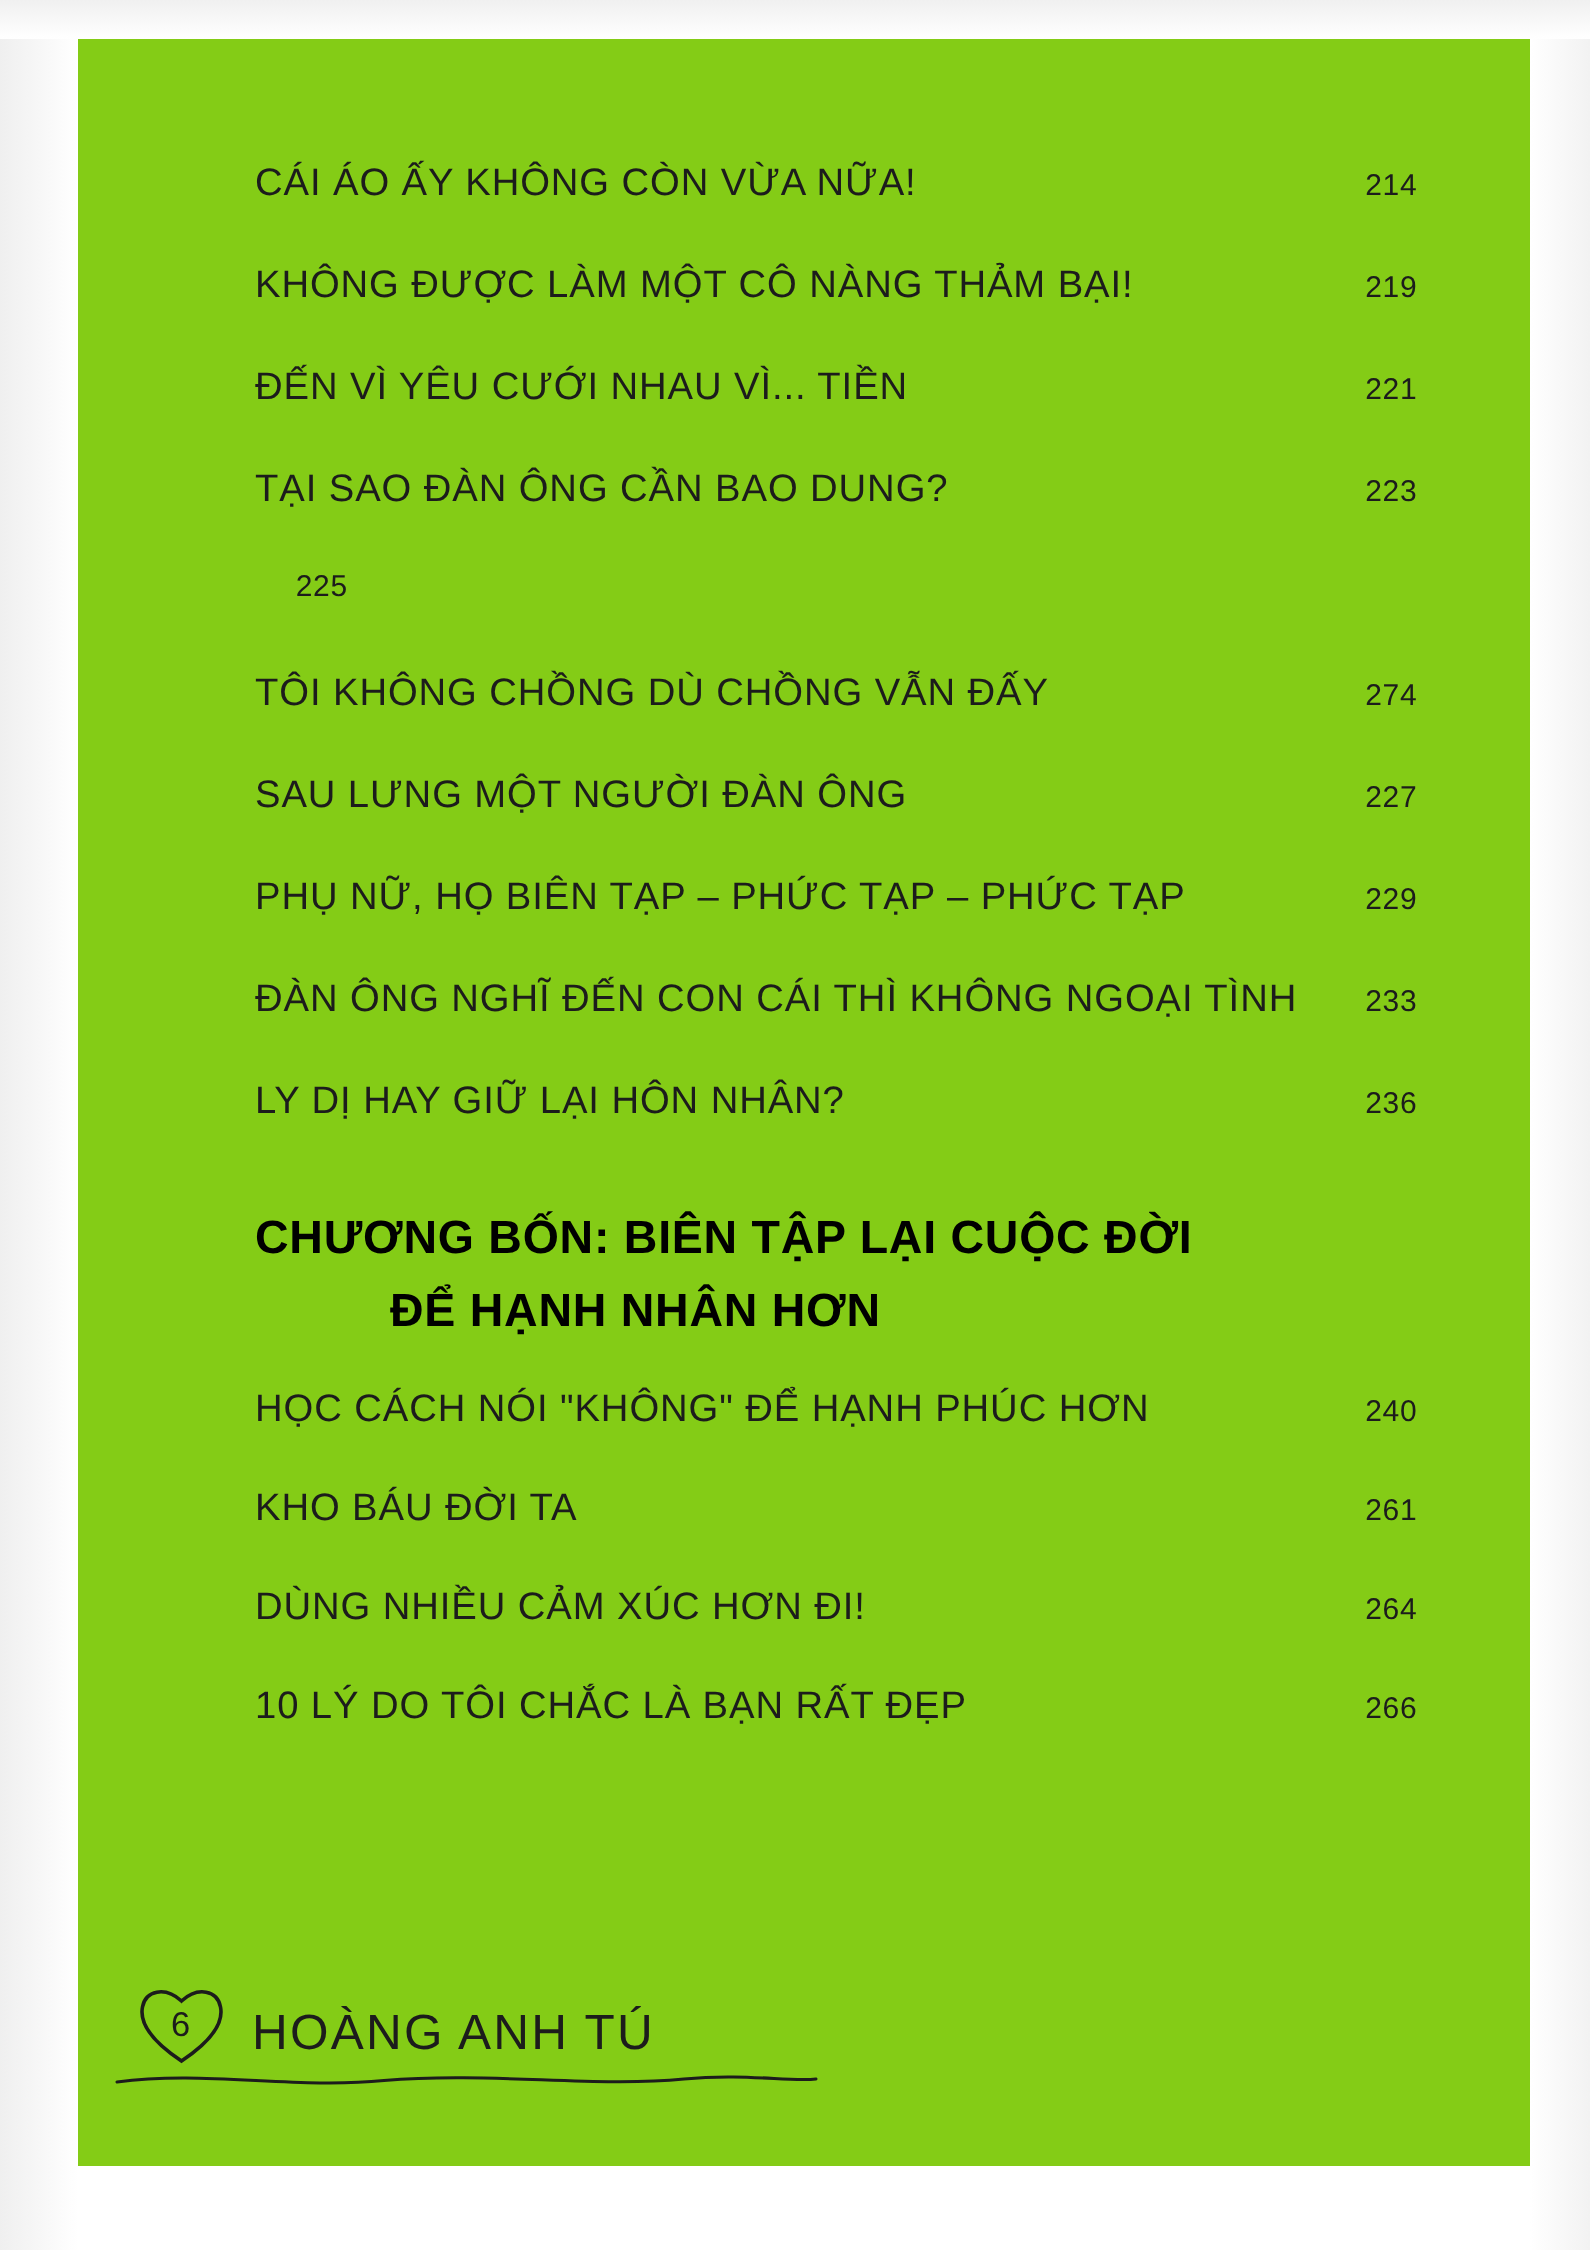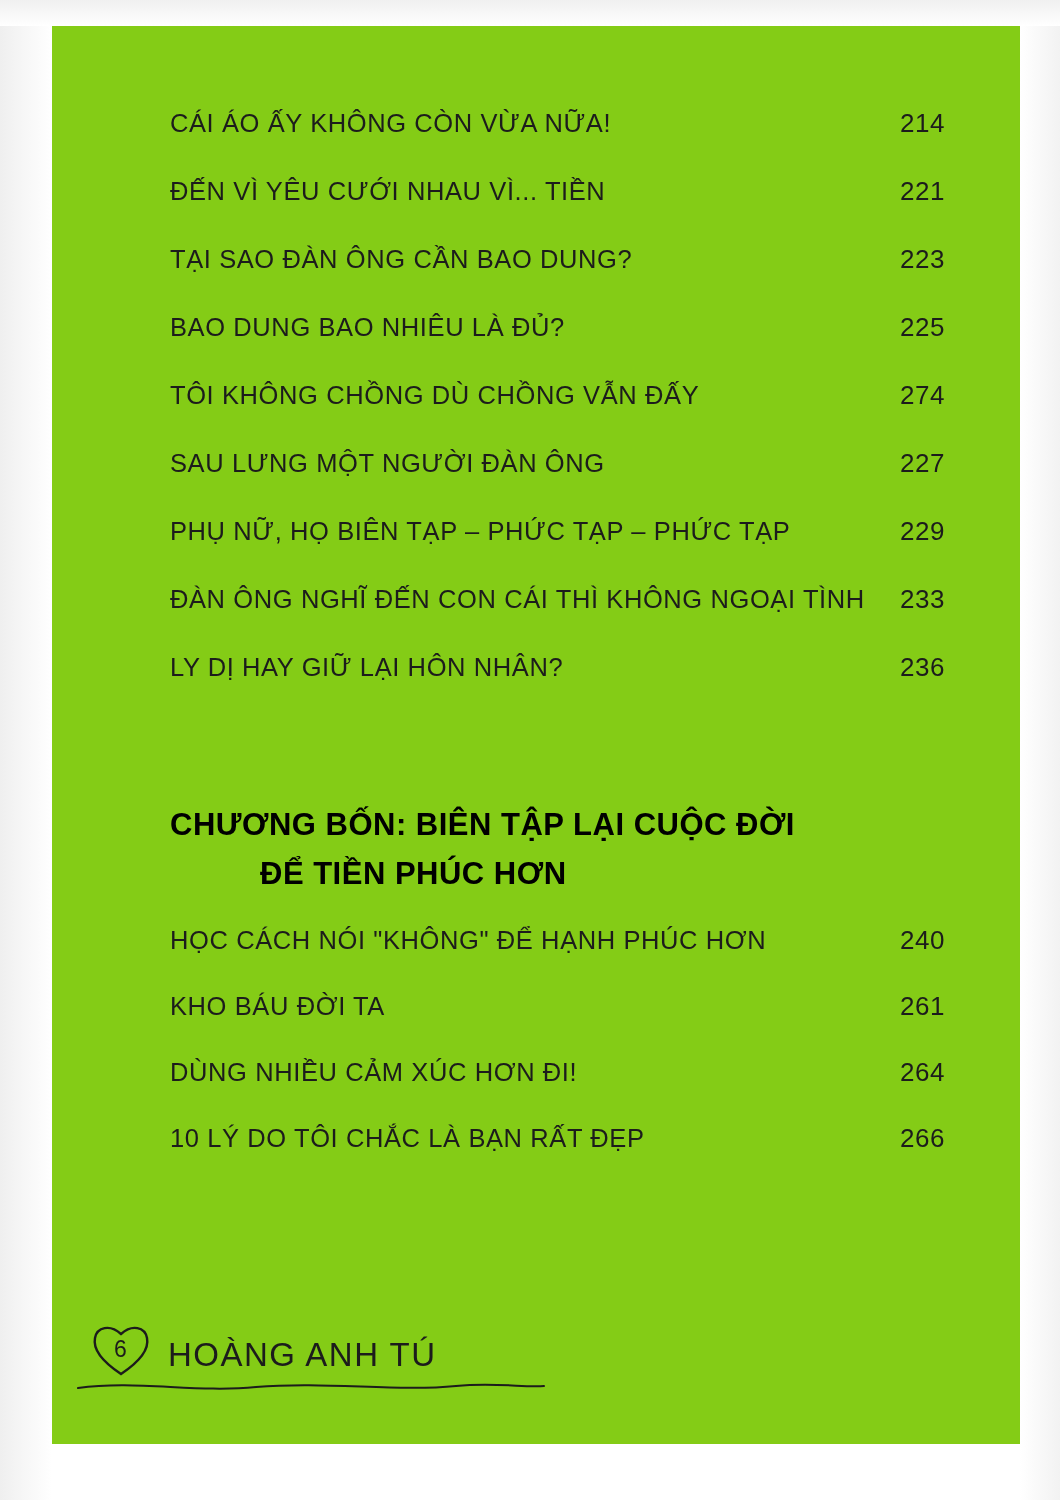--- a/index.html
+++ b/index.html
@@ -55,21 +55,21 @@
     height: 68px;
   }
   .toc-title {
     font-size: 25.5px;
     letter-spacing: 0.6px;
     color: #1c1c1c;
     font-weight: 400;
     white-space: nowrap;
   }
   .toc-page {
-    font-size: 26px;
+    font-size: 20px;
     color: #1c1c1c;
     letter-spacing: 0.5px;
     min-width: 62px;
     text-align: right;
   }
 
   .chapter-heading {
     position: absolute;
     left: 170px;
     top: 800px;
@@ -138,29 +138,32 @@
   <div class="edge-left"></div>
   <div class="edge-right"></div>
   <div class="edge-top"></div>
 
   <div class="toc">
     <div class="toc-row">
       <span class="toc-title">CÁI ÁO ẤY KHÔNG CÒN VỪA NỮA!</span>
       <span class="toc-page">214</span>
     </div>
     <div class="toc-row">
+      <span class="toc-title">KHÔNG ĐƯỢC LÀM MỘT CÔ NÀNG THẢM BẠI!</span>
+      <span class="toc-page">219</span>
+    </div>
+    <div class="toc-row">
       <span class="toc-title">ĐẾN VÌ YÊU CƯỚI NHAU VÌ... TIỀN</span>
       <span class="toc-page">221</span>
     </div>
     <div class="toc-row">
       <span class="toc-title">TẠI SAO ĐÀN ÔNG CẦN BAO DUNG?</span>
       <span class="toc-page">223</span>
     </div>
     <div class="toc-row">
-      <span class="toc-title">BAO DUNG BAO NHIÊU LÀ ĐỦ?</span>
       <span class="toc-page">225</span>
     </div>
     <div class="toc-row">
       <span class="toc-title">TÔI KHÔNG CHỒNG DÙ CHỒNG VẪN ĐẤY</span>
       <span class="toc-page">274</span>
     </div>
     <div class="toc-row">
       <span class="toc-title">SAU LƯNG MỘT NGƯỜI ĐÀN ÔNG</span>
       <span class="toc-page">227</span>
     </div>
@@ -173,21 +176,21 @@
       <span class="toc-page">233</span>
     </div>
     <div class="toc-row">
       <span class="toc-title">LY DỊ HAY GIỮ LẠI HÔN NHÂN?</span>
       <span class="toc-page">236</span>
     </div>
   </div>
 
   <div class="chapter-heading">
     <span>CHƯƠNG BỐN: BIÊN TẬP LẠI CUỘC ĐỜI</span>
-    <span class="chapter-line-2">ĐỂ TIỀN PHÚC HƠN</span>
+    <span class="chapter-line-2">ĐỂ HẠNH NHÂN HƠN</span>
   </div>
 
   <div class="toc2">
     <div class="toc-row">
       <span class="toc-title">HỌC CÁCH NÓI "KHÔNG" ĐỂ HẠNH PHÚC HƠN</span>
       <span class="toc-page">240</span>
     </div>
     <div class="toc-row">
       <span class="toc-title">KHO BÁU ĐỜI TA</span>
       <span class="toc-page">261</span>

